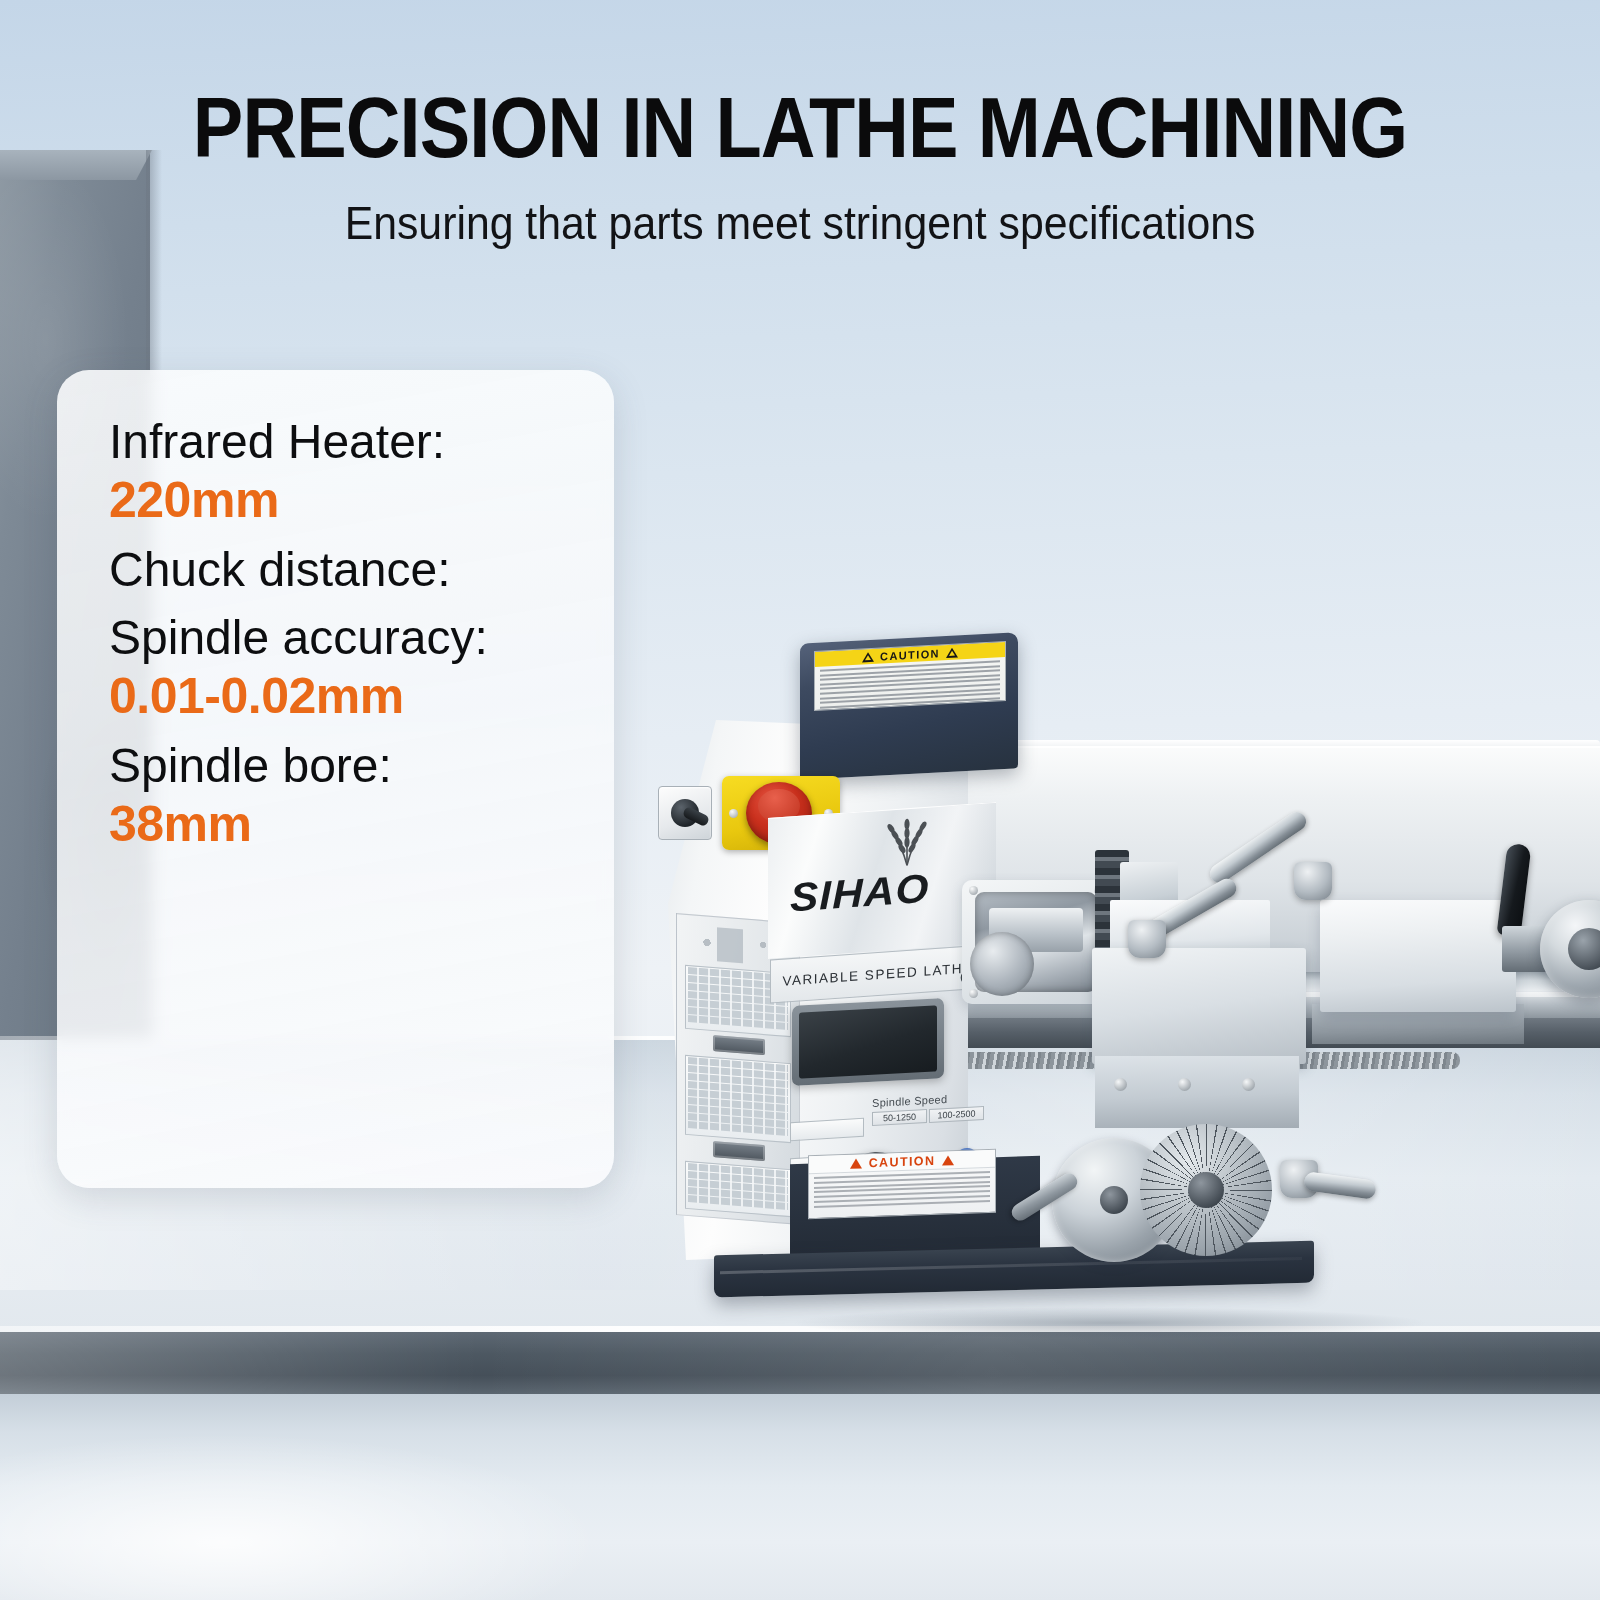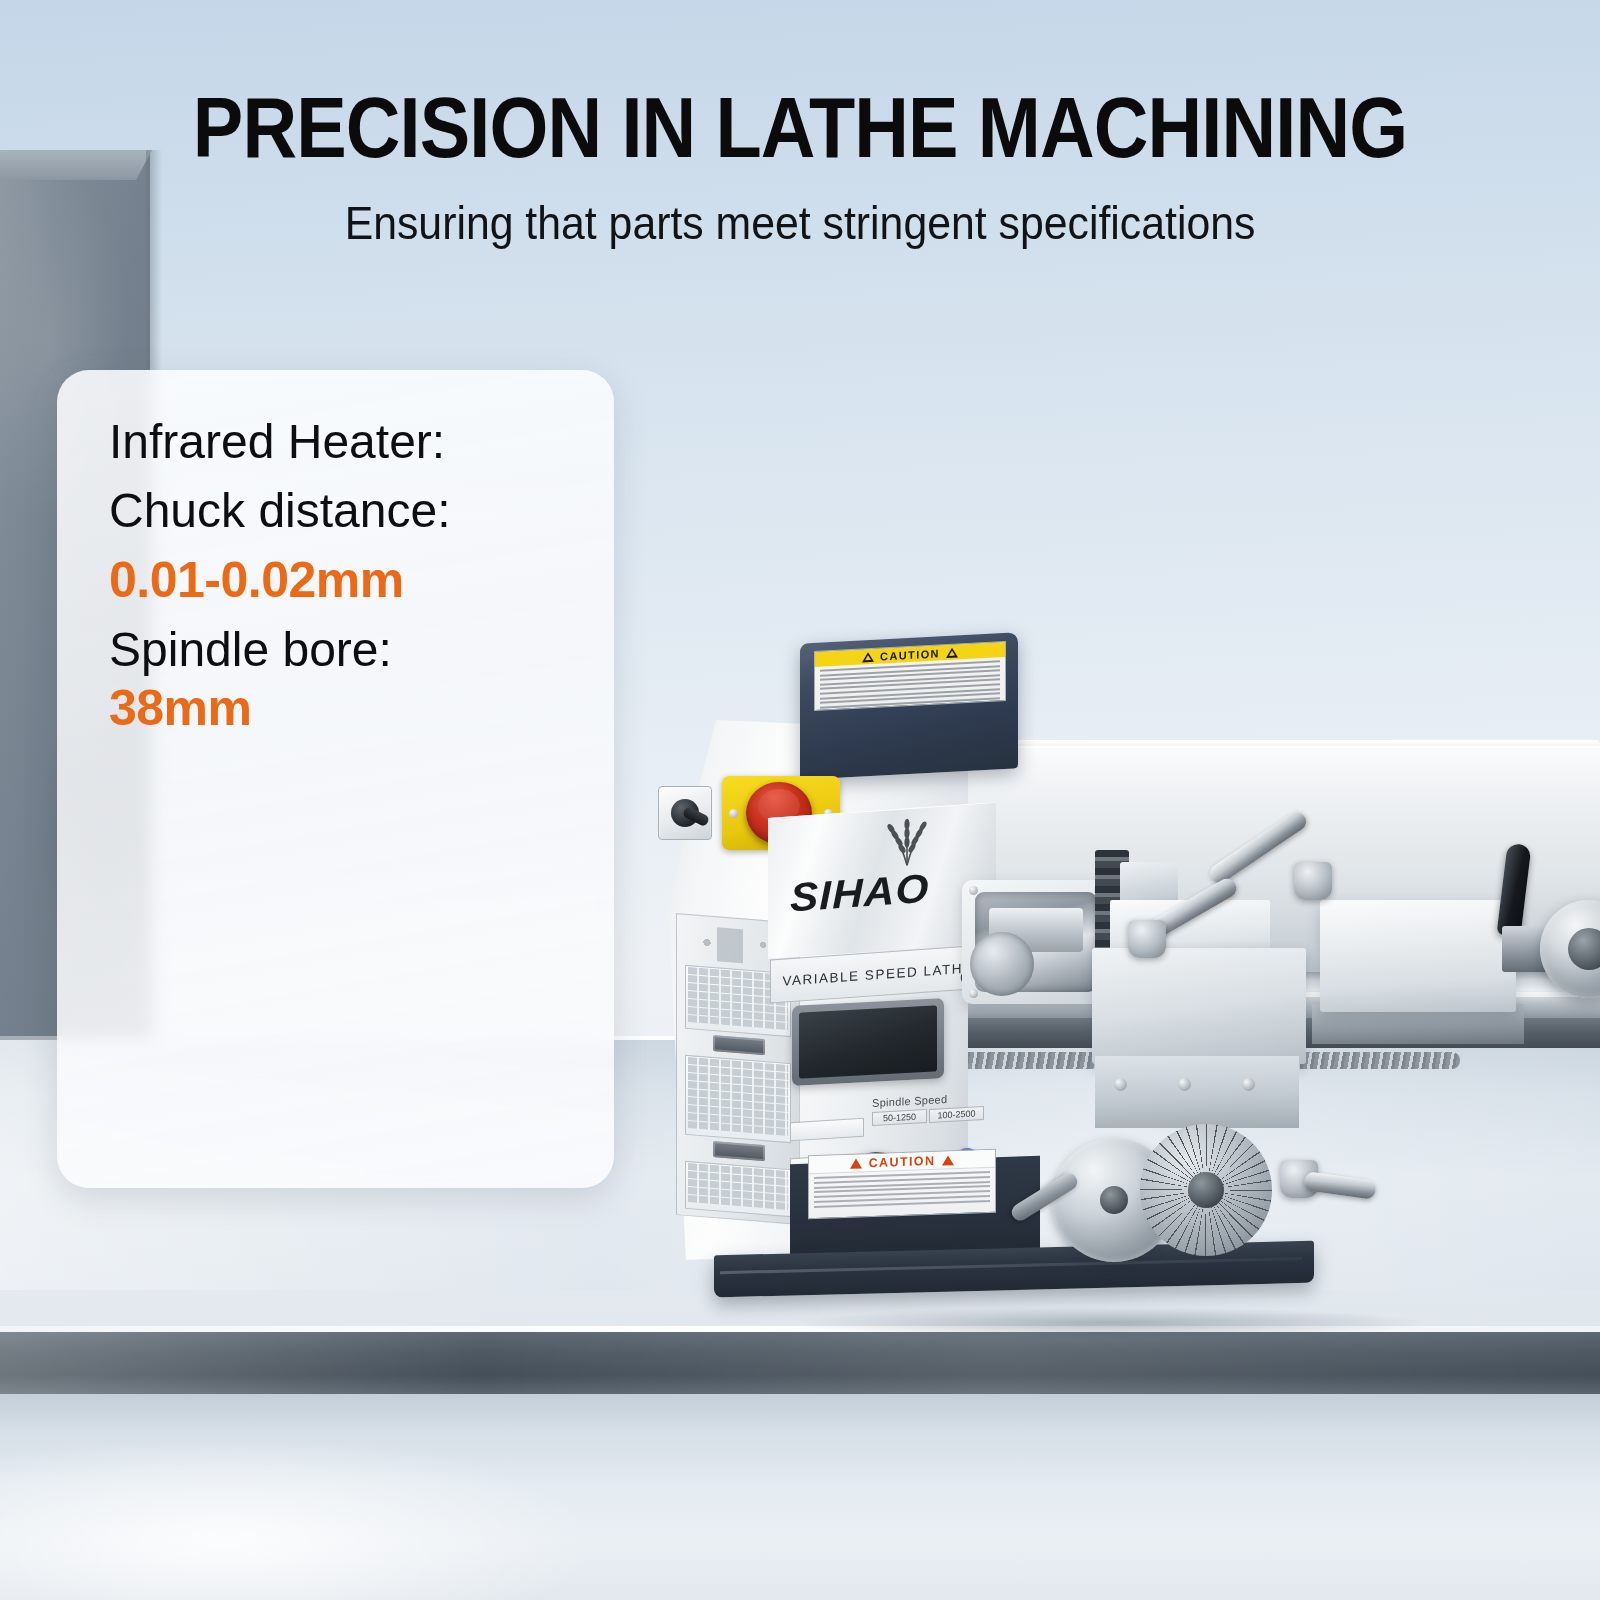--- a/index.html
+++ b/index.html
@@ -675,30 +675,32 @@
 
   </div>
 
   <div class="shadow-ground"></div>
 
   <div class="spec-card">
     <div class="spec-inner">
 
       <div class="spec-row">
         <div class="spec-label">Infrared Heater:</div>
+        <div class="spec-value">220mm</div>
       </div>
 
       <div class="spec-row">
         <div class="spec-label">Chuck distance:</div>
       </div>
 
       <div class="spec-row">
       </div>
 
       <div class="spec-row">
+        <div class="spec-label">Spindle accuracy:</div>
         <div class="spec-value">0.01-0.02mm</div>
       </div>
 
       <div class="spec-row">
         <div class="spec-label">Spindle bore:</div>
         <div class="spec-value">38mm</div>
       </div>
 
     </div>
   </div>

